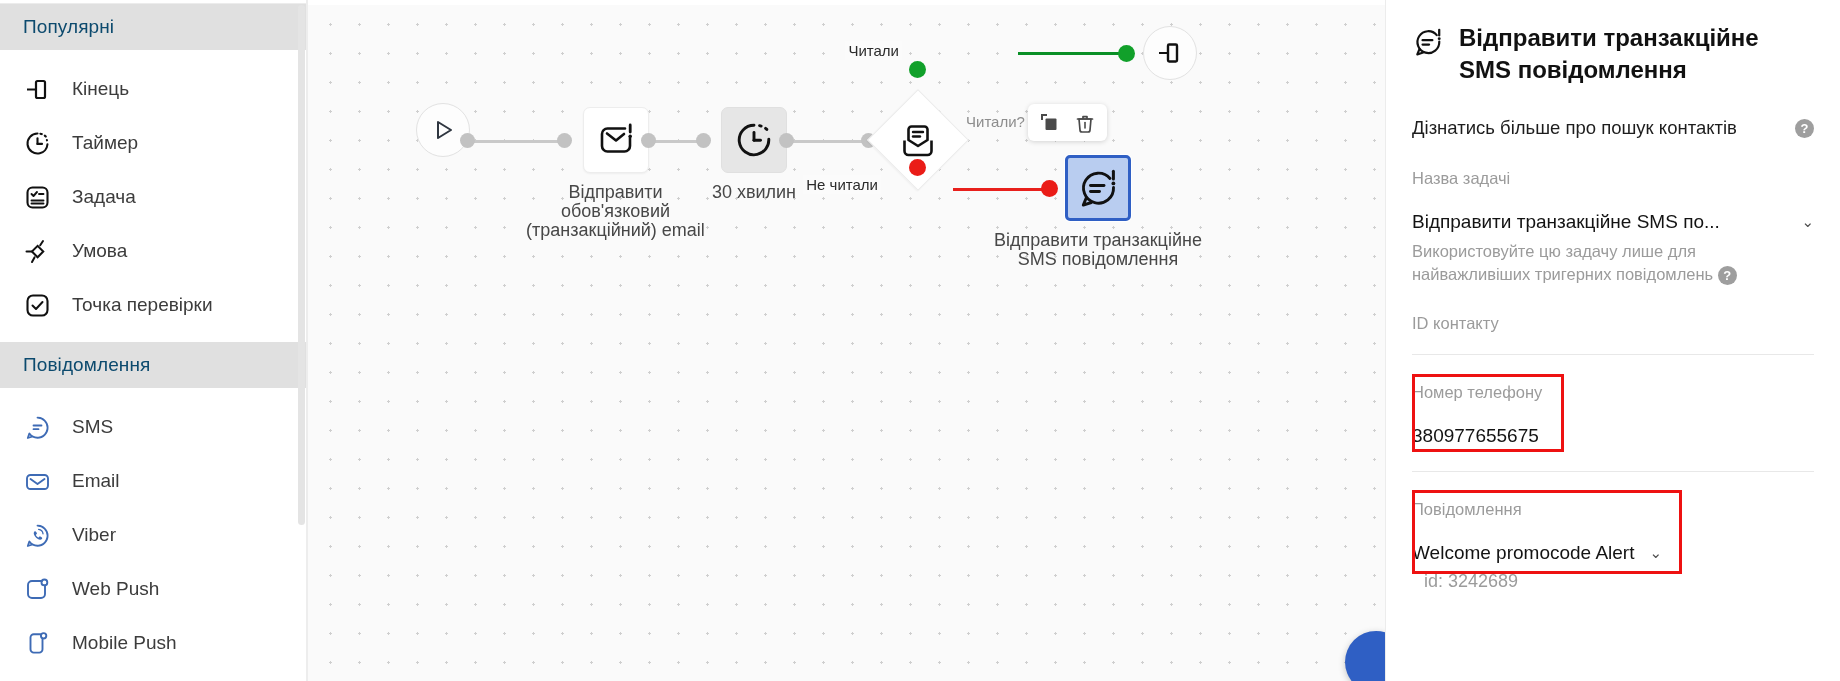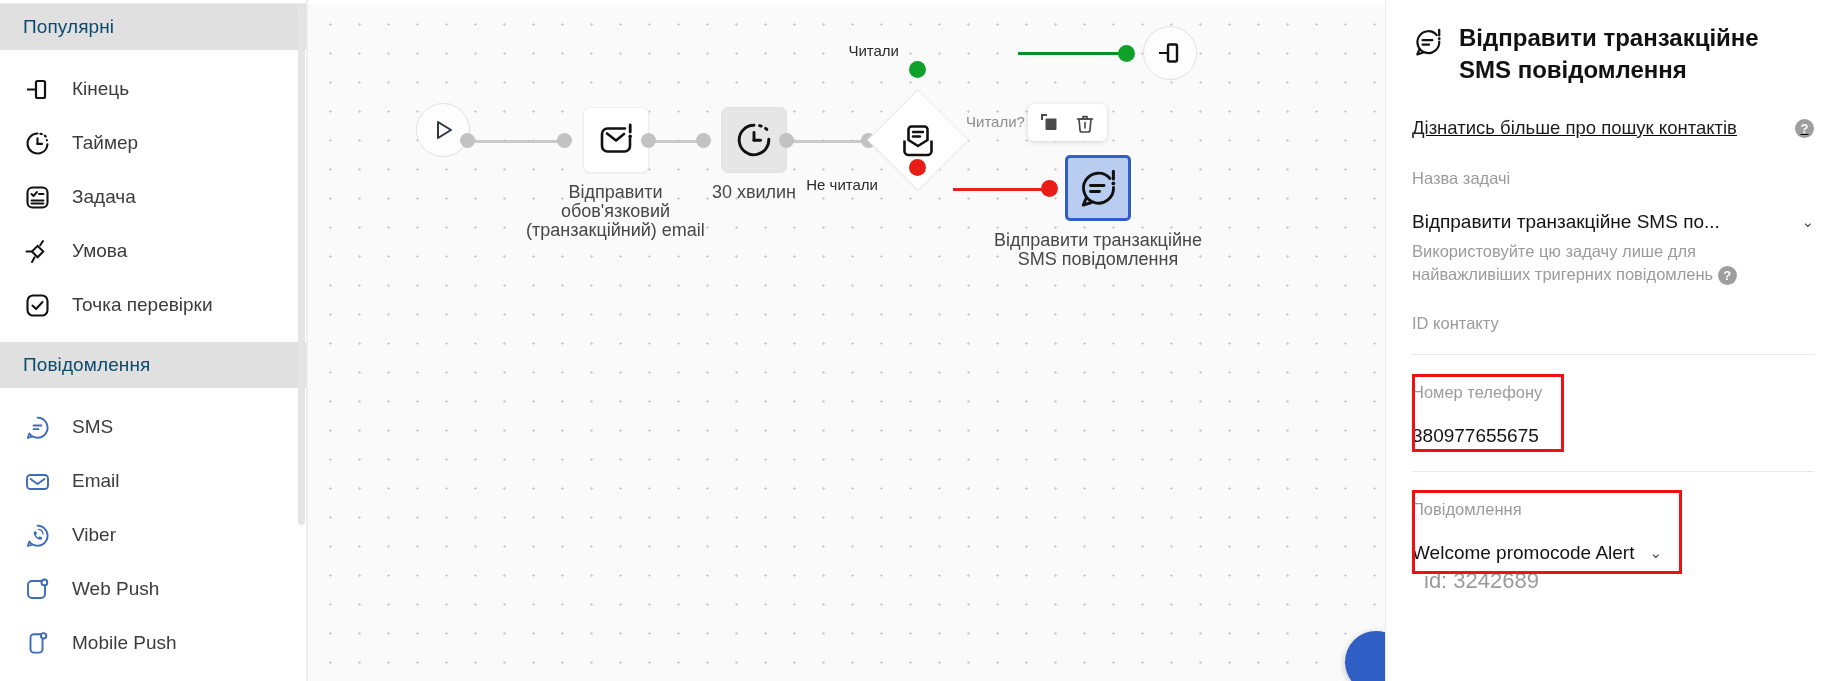--- a/index.html
+++ b/index.html
@@ -120,40 +120,39 @@
     padding: 22px 26px 0 26px; overflow: hidden;
   }
   .panel-header { display: flex; gap: 15px; align-items: flex-start; }
   .panel-header .pico { flex: 0 0 32px; margin-top: 4px; }
   .panel-title {
     font-size: 24px; font-weight: bold; color: #111111; line-height: 32px;
   }
   .panel-hint {
     margin-top: 28px; display: flex; align-items: flex-start; gap: 10px;
     justify-content: space-between;
-    text-decoration: underline;
   }
   .panel-hint .txt { font-size: 18.5px; color: #1d1d1d; line-height: 27px; max-width: 330px; }
   .qmark {
     width: 19px; height: 19px; border-radius: 50%; background: #9e9e9e;
     color: #ffffff; font-size: 13px; font-weight: bold;
     display: inline-flex; align-items: center; justify-content: center;
     flex: 0 0 19px; margin-top: 5px; cursor: pointer;
   }
   .qmark.inline { margin-top: 0; vertical-align: middle; display:inline-flex; }
 
   .field { margin-top: 26px; position: relative; }
   .field .flabel { font-size: 16.5px; color: #9b9b9b; line-height: 22px; }
   .field .fvalue {
     font-size: 19px; color: #131313; line-height: 30px; margin-top: 18px;
     display: flex; align-items: center; justify-content: space-between;
   }
   .field .fvalue .chev { color: #4a4a4a; font-size: 15px; padding-left: 10px; }
   .field .fhelp { font-size: 16.5px; color: #9b9b9b; line-height: 23px; margin-top: 3px; }
-  .field .fsub { font-size: 22px; color: #9b9b9b; line-height: 22px; margin-top: 2px; padding-left: 12px; }
+  .field .fsub { font-size: 18px; color: #9b9b9b; line-height: 22px; margin-top: 2px; padding-left: 12px; }
   .rule { height: 1px; background: #e8e8e8; margin-top: 20px; }
 
   .hl {
     position: absolute; border: 3px solid #ee1111; pointer-events: none;
   }
   .hl-phone { left: 0px; top: -7px; width: 152px; height: 78px; }
   .hl-msg   { left: 0px; top: -8px; width: 270px; height: 84px; }
 
   .field-wrap { position: relative; }
 </style>

